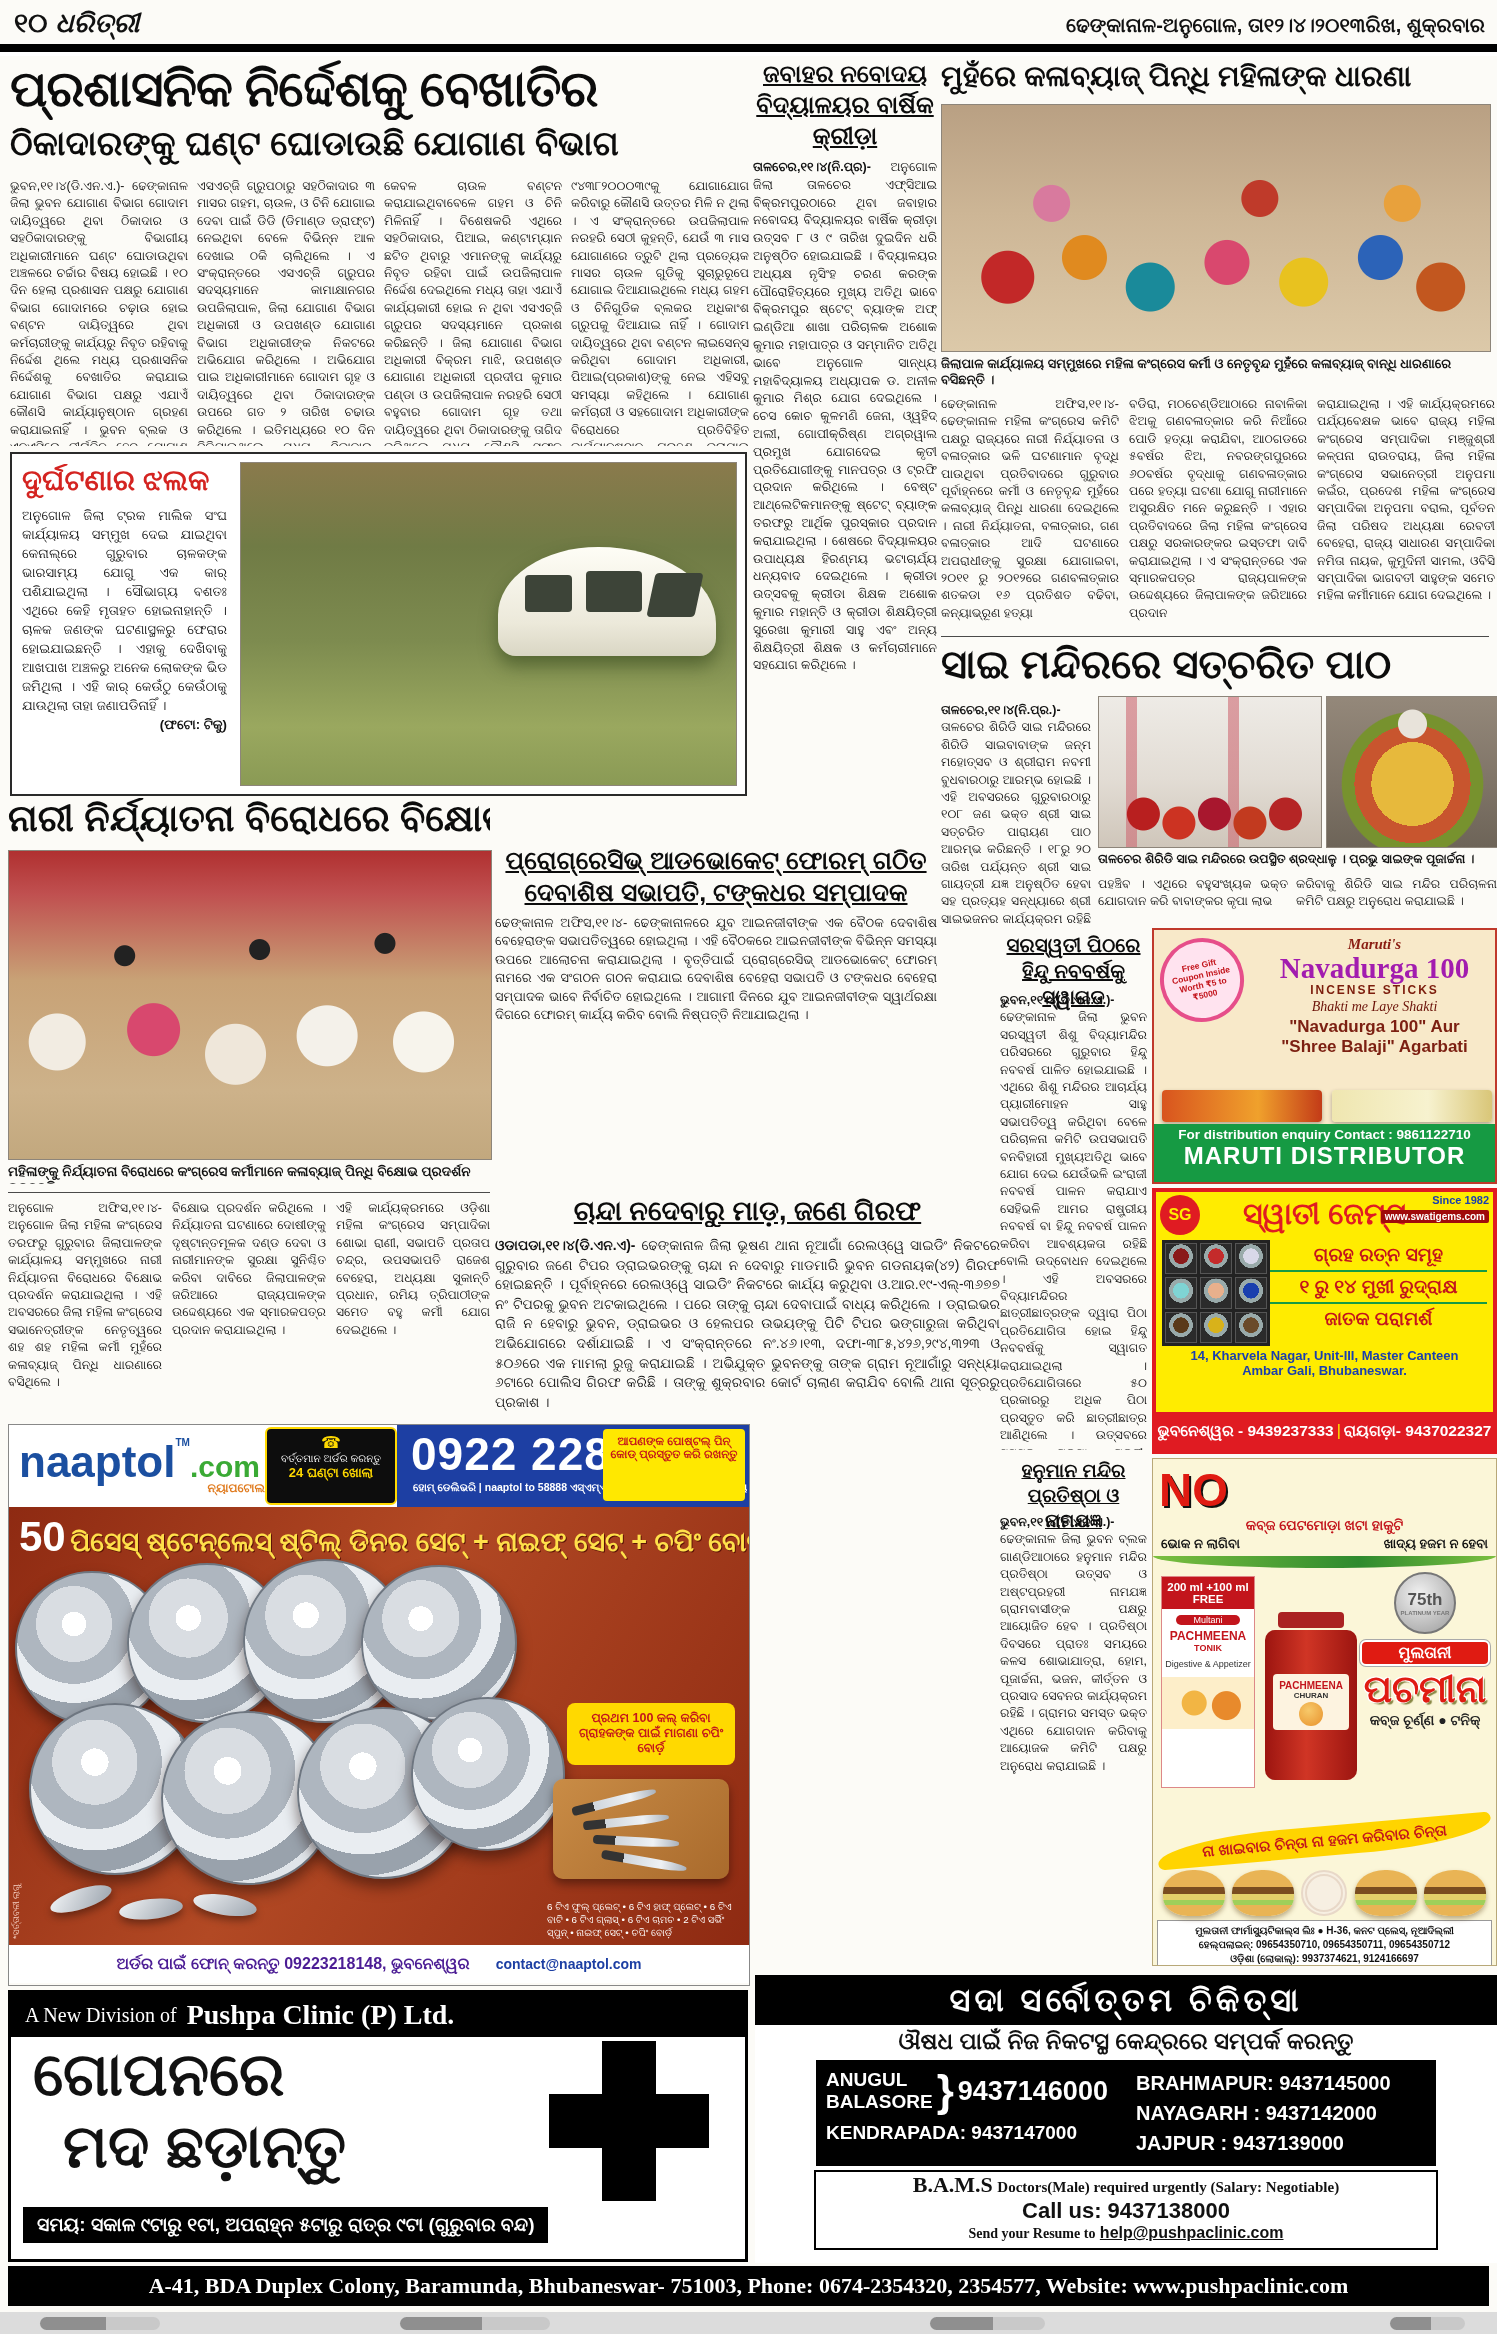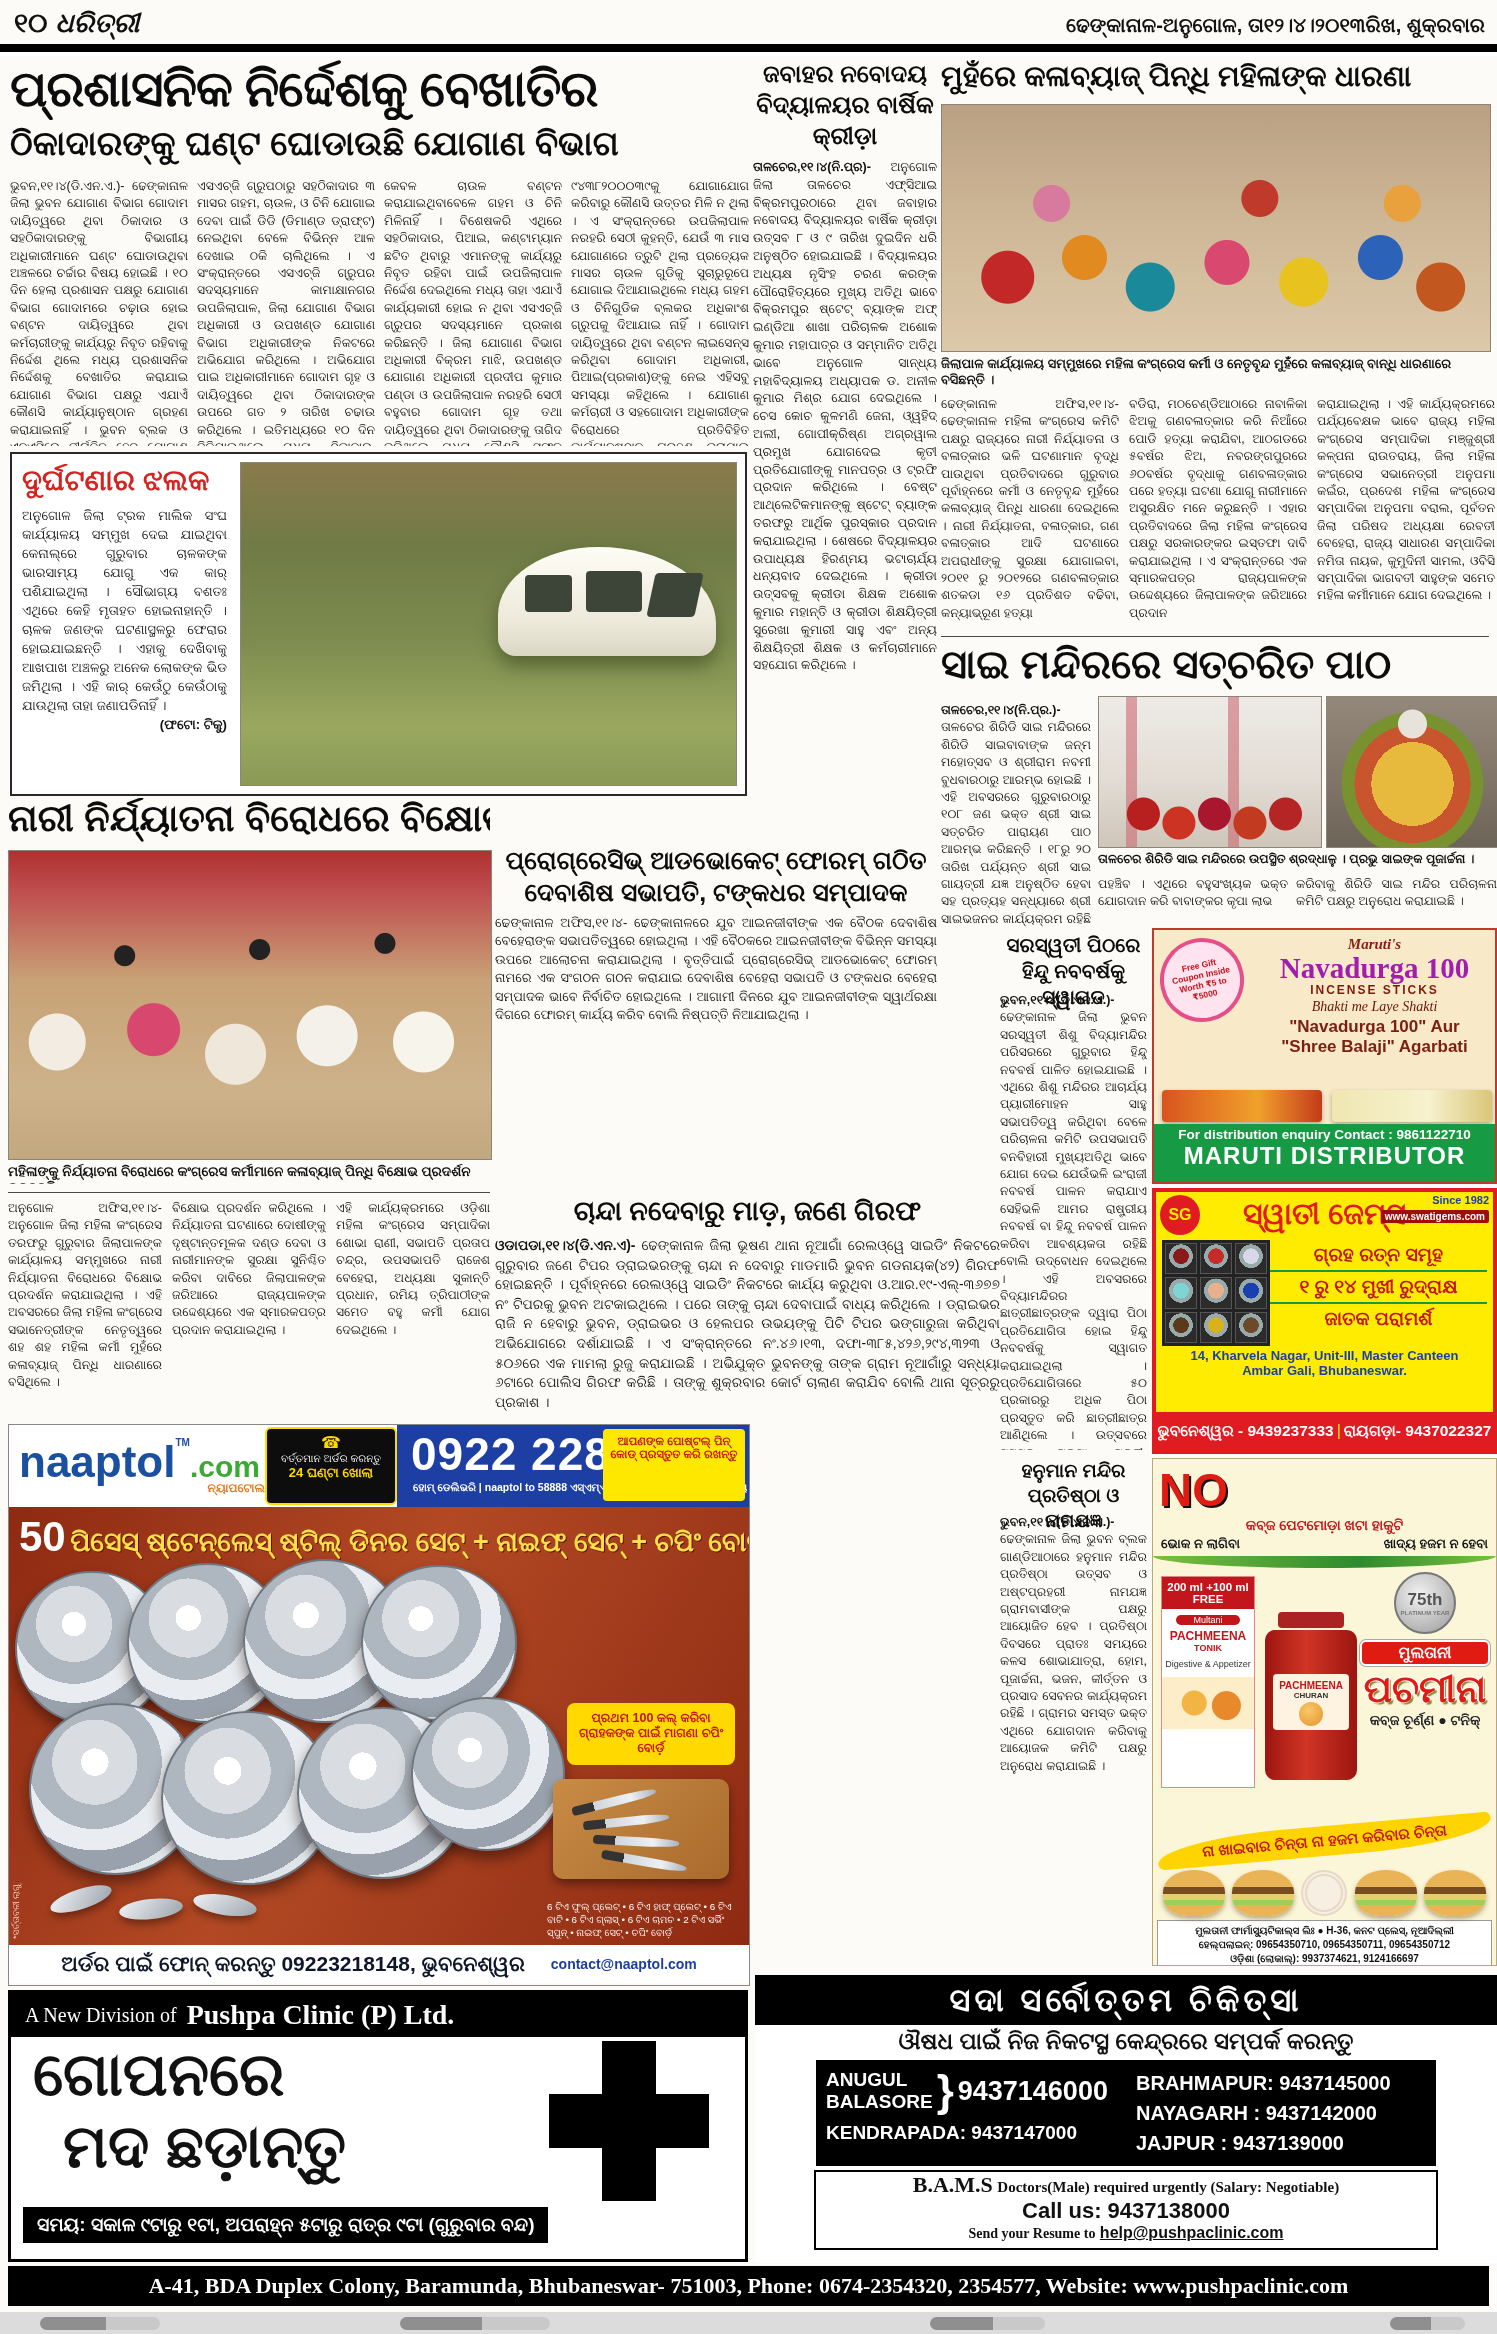--- a/index.html
+++ b/index.html
@@ -1,21 +1,21 @@
 <!DOCTYPE html>
 <html><head>
 <meta charset="utf-8">
 <style>
   html,body{margin:0;padding:0;background:#9a9a9a;}
   #page{position:relative;width:1497px;height:2334px;background:#fcfbf7;overflow:hidden;
         font-family:"Liberation Sans","DejaVu Sans",sans-serif;color:#111;}
   .abs{position:absolute;}
   .nowrap{white-space:nowrap;overflow:hidden;}
   .just{text-align:justify;}
-  .ctr{text-align:center;}
+  .ctr{text-align:center;text-decoration:underline;}
   .col{font-size:12.4px;line-height:17.4px;text-align:justify;overflow:hidden;word-break:break-word;}
   .dl{font-weight:bold;}
   .hl{font-weight:bold;color:#0c0c0c;}
   .hr{position:absolute;background:#4a4a4a;height:1px;}
   .cap{font-weight:bold;font-size:13px;line-height:16px;overflow:hidden;}
   .photo{position:absolute;overflow:hidden;border:1px solid #8d857a;}
   
   .ph-women{background:
     radial-gradient(circle at 12% 70%,#c22828 0 26px,transparent 27px),
     radial-gradient(circle at 26% 62%,#e08a1f 0 22px,transparent 23px),
@@ -200,21 +200,21 @@
       <div style="position:absolute;right:20px;top:272px;width:176px;height:100px;background:linear-gradient(135deg,#c98c46,#a96a2c);border-radius:10px;box-shadow:0 5px 10px rgba(0,0,0,.4);">
         <div class="knife" style="left:18px;top:18px;transform:rotate(-14deg);"></div>
         <div class="knife" style="left:30px;top:38px;transform:rotate(-6deg);"></div>
         <div class="knife" style="left:40px;top:58px;transform:rotate(3deg);"></div>
         <div class="knife" style="left:48px;top:78px;transform:rotate(10deg);"></div>
       </div>
       <div style="position:absolute;right:14px;bottom:6px;width:188px;font-size:9.8px;color:#fff;line-height:13px;">6 ଟିଏ ଫୁଲ୍ ପ୍ଲେଟ୍ • 6 ଟିଏ ହାଫ୍ ପ୍ଲେଟ୍ • 6 ଟିଏ ବାଟି • 6 ଟିଏ ଗ୍ଲାସ୍ • 6 ଟିଏ ଚାମଚ • 2 ଟିଏ ସର୍ଭିଂ ସ୍ପୁନ୍ • ନାଇଫ୍ ସେଟ୍ • ଚପିଂ ବୋର୍ଡ଼</div>
       <div style="position:absolute;left:2px;bottom:6px;color:#f4cfc2;font-size:9px;writing-mode:vertical-rl;transform:rotate(180deg);">*ସର୍ତ୍ତାବଳୀ ଲାଗୁ</div>
     </div>
     <div style="height:38px;background:#fff;display:flex;align-items:center;justify-content:center;gap:26px;">
-      <span style="font-size:21px;font-weight:bold;color:#0f172a;">ଅର୍ଡର ପାଇଁ ଫୋନ୍ କରନ୍ତୁ 09223218148, ଭୁବନେଶ୍ୱର</span>
+      <span style="font-size:16px;font-weight:bold;color:#4c1d95;">ଅର୍ଡର ପାଇଁ ଫୋନ୍ କରନ୍ତୁ 09223218148, ଭୁବନେଶ୍ୱର</span>
       <span style="font-size:14px;font-weight:bold;color:#1d3fa3;">contact@naaptol.com</span>
     </div>
   </div>
 
   <div class="abs" style="left:1152px;top:928px;width:345px;height:256px;background:#f8e9c9;border:2px solid #c0392b;box-sizing:border-box;overflow:hidden;">
     <div style="position:absolute;left:6px;top:8px;width:84px;height:84px;border-radius:50%;background:#ffe3ef;border:4px solid #e64e8a;color:#c3151c;font-size:8.5px;font-weight:bold;text-align:center;display:flex;align-items:center;padding:4px;box-sizing:border-box;transform:rotate(-12deg);">Free Gift Coupon Inside Worth ₹5 to ₹5000</div>
     <div style="margin-left:100px;text-align:center;padding-top:6px;">
       <div class="serif" style="font-size:15px;font-style:italic;font-weight:bold;color:#8a1d12;">Maruti's</div>
       <div class="serif" style="font-size:29px;font-weight:bold;color:#a21caf;line-height:30px;">Navadurga 100</div>
       <div style="font-size:12px;font-weight:bold;color:#7c1d0c;letter-spacing:2px;">INCENSE STICKS</div>

